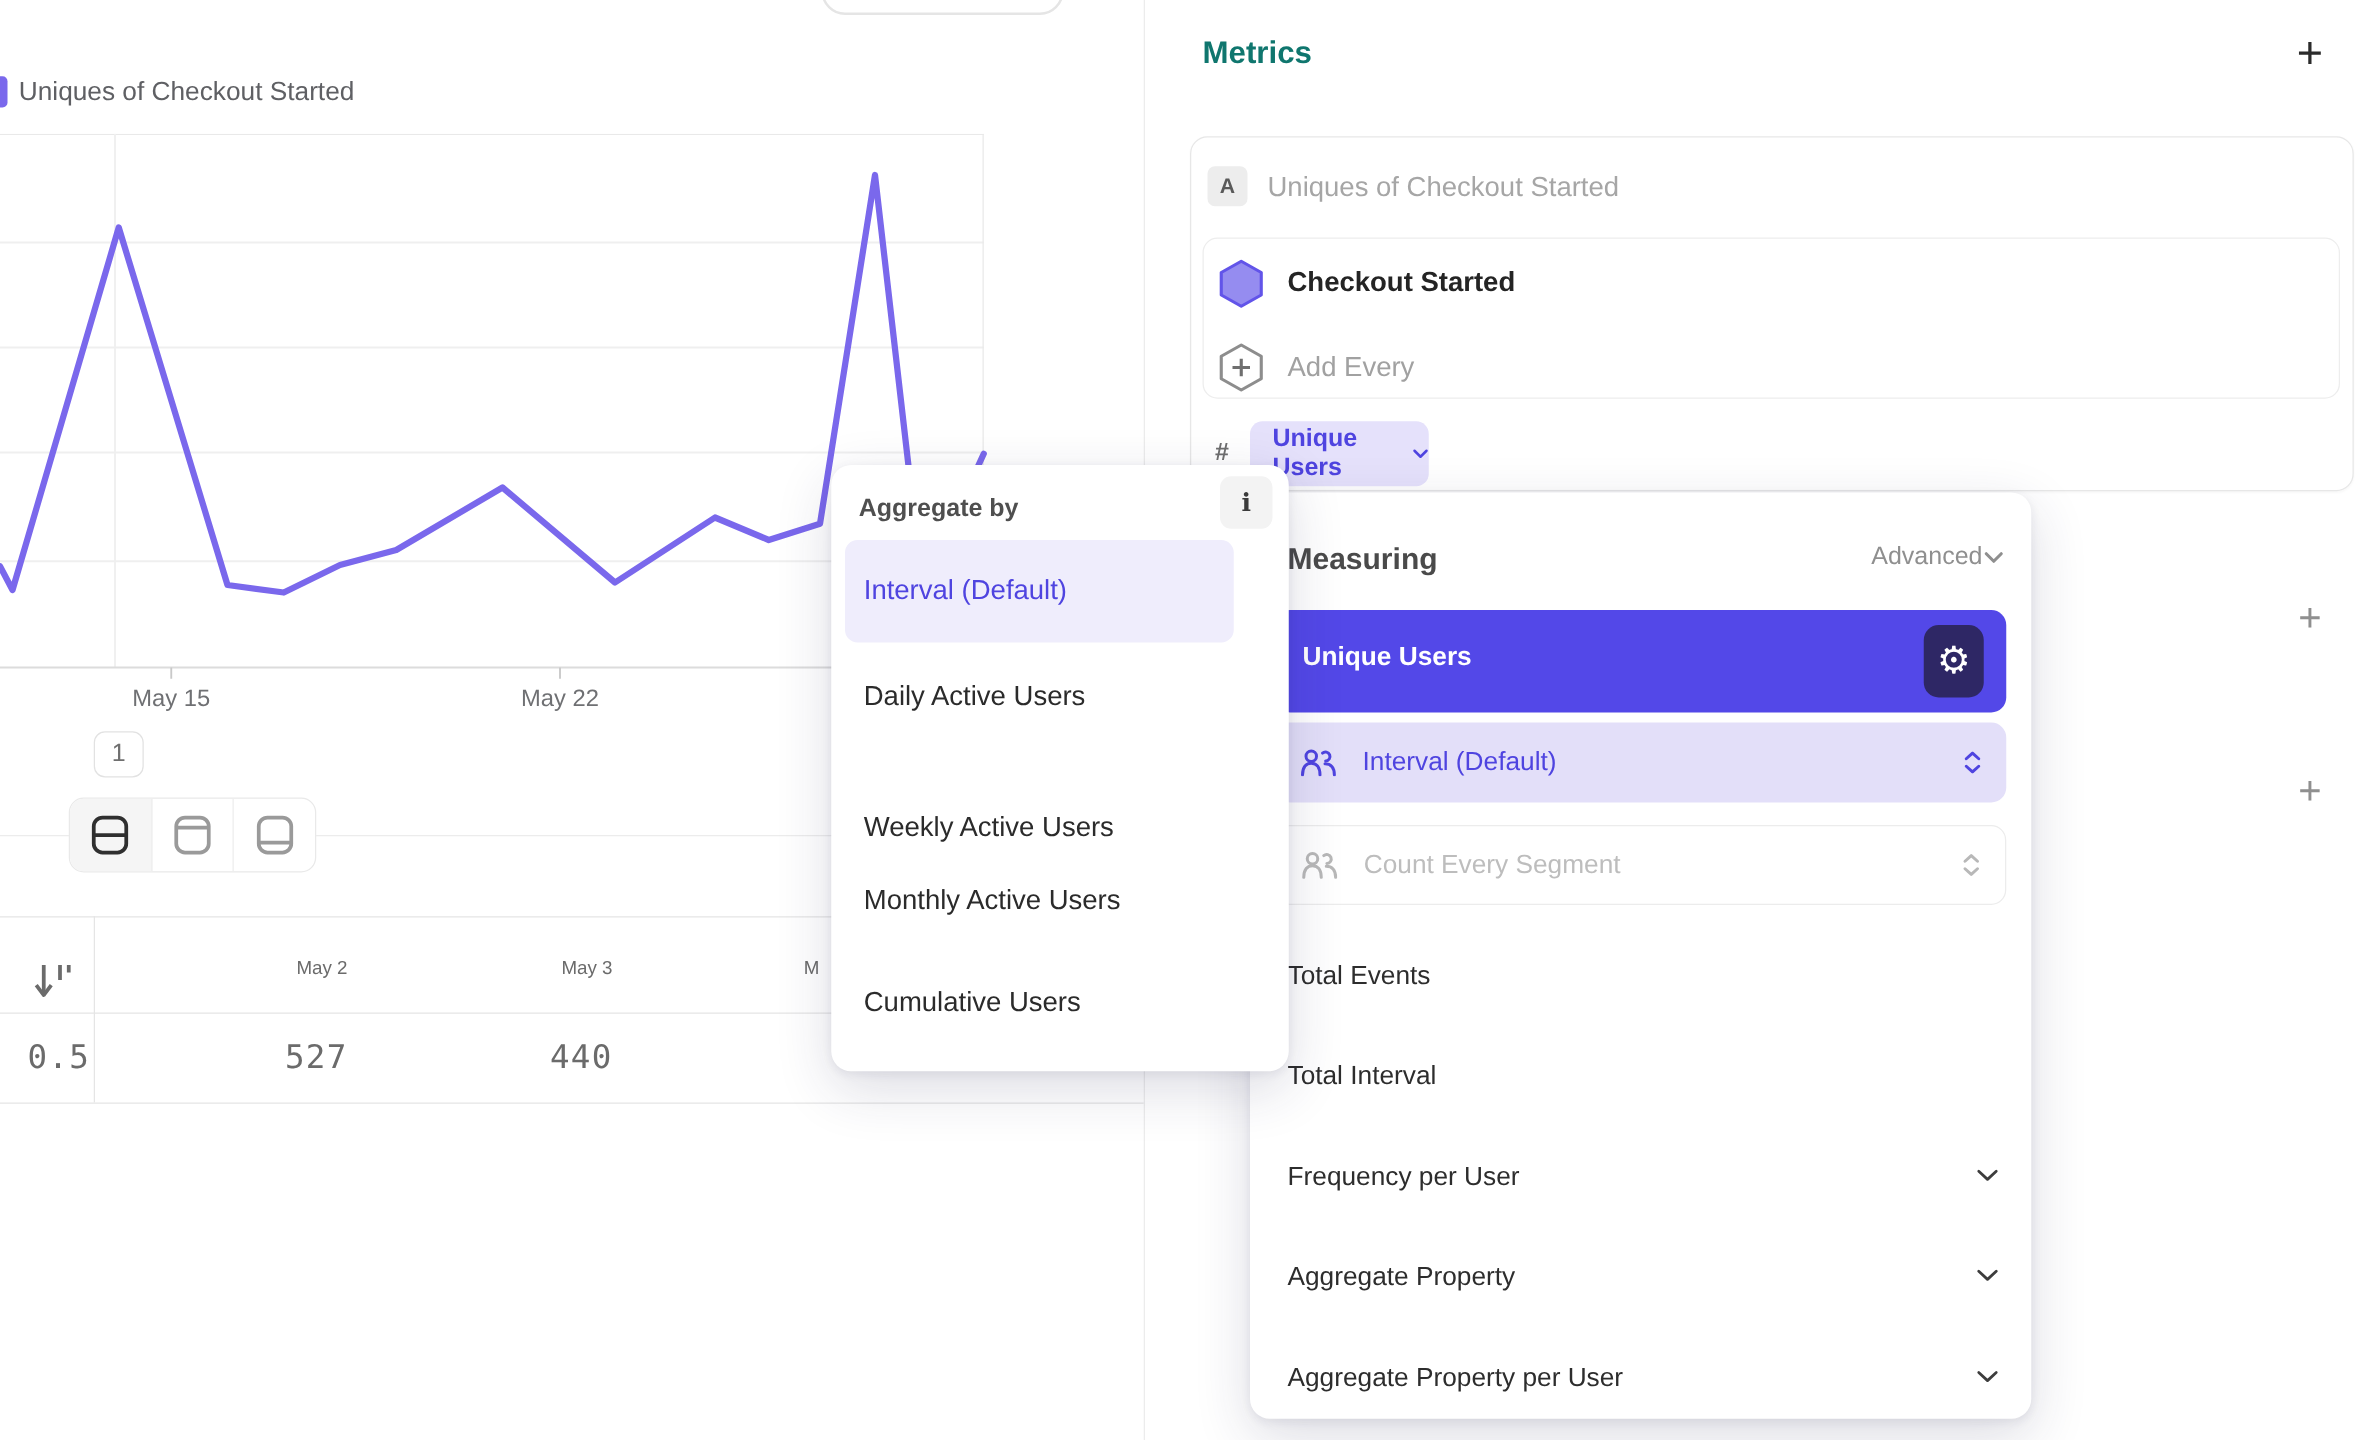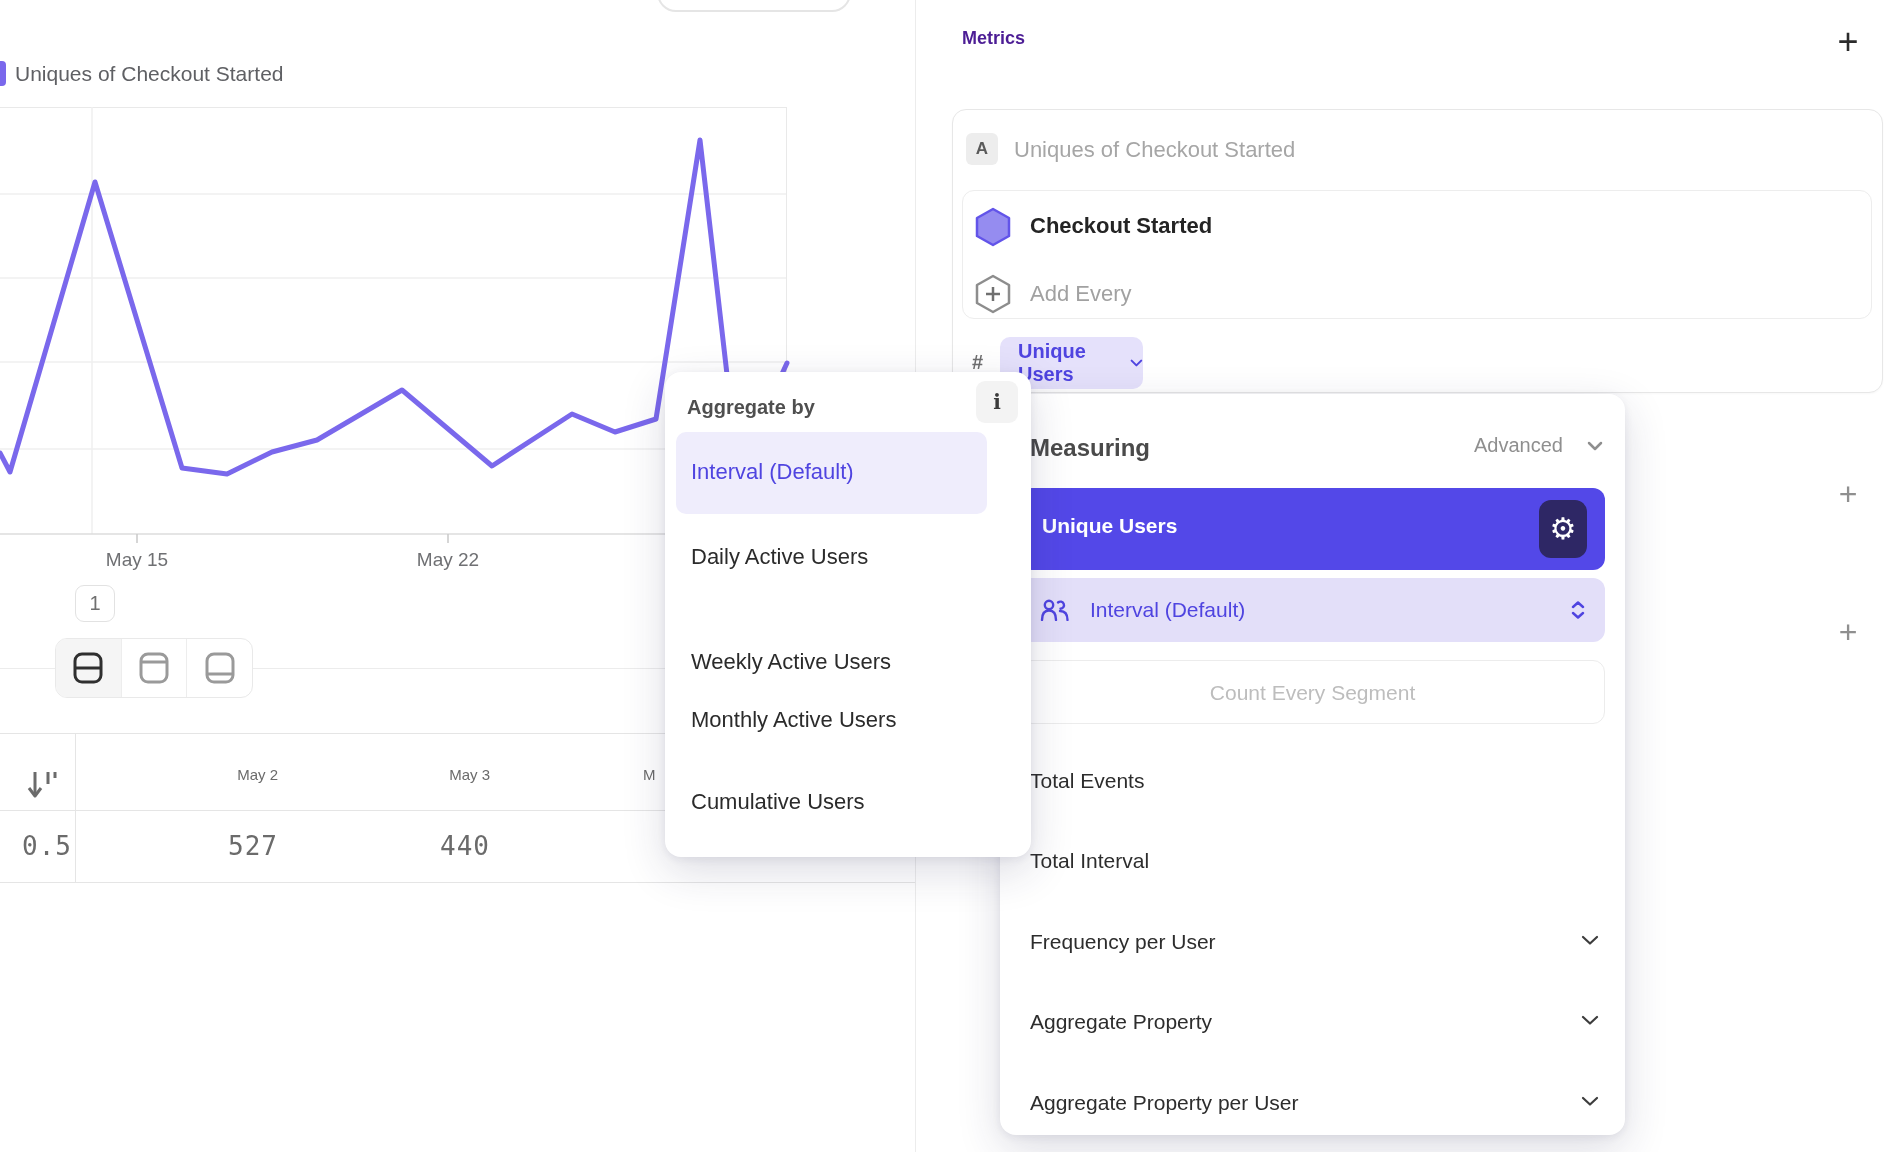--- a/index.html
+++ b/index.html
@@ -20,51 +20,51 @@
   .seg .cell:last-child{border-right:none;}
   .seg .cell.active{background:#f5f5f5;}
   
   .tline{left:0;background:#e5e5e5;height:1px;width:915px;}
   .vline-col{left:75px;top:733px;width:1px;height:149px;background:#e5e5e5;}
   .th{top:766px;font-size:15px;color:#6b6b6b;text-align:right;}
   .td{top:831px;font-size:26px;color:#6b6b6b;text-align:right;font-family:"DejaVu Sans Mono",monospace;letter-spacing:1px;}
   
   .panel-divider{left:915px;top:0;width:1px;height:1152px;background:#ececec;}
   
-  .metrics-title{left:962px;top:28px;font-size:18px;font-weight:700;color:#4c1d95;}
+  .metrics-title{left:962px;top:28px;font-size:25px;font-weight:700;color:#0f766e;}
   .plus-btn{width:40px;height:40px;display:flex;align-items:center;justify-content:center;cursor:pointer;}
   .plus-dark{left:1828px;top:22px;font-size:36px;font-weight:300;color:#2b2b2b;}
   .plus-gray{left:1828px;font-size:32px;font-weight:300;color:#8f8f8f;}
   .metric-card{left:952px;top:109px;width:931px;height:284px;background:#fff;border:1.5px solid #e7e7e7;border-radius:14px;
                box-sizing:border-box;box-shadow:0 1px 2px rgba(0,0,0,.03);}
   .a-badge{left:966px;top:133px;width:32px;height:32px;background:#ededed;border-radius:6px;display:flex;align-items:center;
            justify-content:center;font-size:17px;font-weight:700;color:#5a5a5a;}
   .series-name{left:1014px;top:137px;font-size:22px;color:#a6a6a6;line-height:25px;}
   .event-card{left:962px;top:190px;width:910px;height:129px;border:1.5px solid #ededed;border-radius:12px;box-sizing:border-box;background:#fff;}
   .event-name{left:1030px;top:213px;font-size:22px;font-weight:600;color:#242424;}
   .add-event{left:1030px;top:281px;font-size:22px;color:#a1a1a1;}
   .hash{left:972px;top:351px;font-size:20px;font-weight:600;color:#6f6f6f;}
   .chip{left:1000px;top:337px;width:143px;height:52px;background:#E5E1FB;border-radius:10px;display:flex;align-items:center;
         padding-left:18px;box-sizing:border-box;gap:9px;cursor:pointer;}
   .chip span{font-size:20px;font-weight:600;color:#4F44E0;}
   
   .popup{background:#fff;border-radius:16px;box-shadow:0 14px 44px rgba(40,40,80,.16),0 2px 8px rgba(40,40,80,.08);}
   
   .measuring{left:1000px;top:394px;width:625px;height:741px;}
   .meas-title{left:30px;top:40px;font-size:24px;font-weight:600;color:#4a4a4a;position:absolute;}
-  .advanced{position:absolute;right:22px;top:40px;display:flex;align-items:center;gap:24px;font-size:20px;color:#8f8f8f;cursor:pointer;}
+  .advanced{position:absolute;right:22px;top:40px;display:flex;align-items:center;gap:1px;font-size:20px;color:#8f8f8f;cursor:pointer;}
   .sel-btn{position:absolute;left:20px;top:94px;width:585px;height:82px;background:#5348E8;border-radius:12px;cursor:pointer;}
   .sel-btn .lbl{position:absolute;left:22px;top:26px;font-size:21px;font-weight:600;color:#fff;}
   .gear-chip{position:absolute;right:18px;top:12px;width:48px;height:58px;background:#2E2765;border-radius:12px;
              display:flex;align-items:center;justify-content:center;cursor:pointer;}
   .gear-glyph{font-family:"DejaVu Sans",sans-serif;font-size:30px;color:#fff;line-height:1;}
   .meas-row{position:absolute;left:20px;width:585px;height:64px;border-radius:12px;display:flex;align-items:center;
             padding:0 20px;box-sizing:border-box;gap:20px;cursor:pointer;}
   .row-interval{top:184px;background:#E3DFF9;color:#4F44E0;}
-  .row-count{top:266px;background:#fff;border:1.5px solid #ececec;color:#bdbdbd;flex-direction:column;}
+  .row-count{top:266px;background:#fff;border:1.5px solid #ececec;color:#bdbdbd;}
   .meas-row .lbl{font-size:21px;font-weight:500;flex:1;}
   .meas-item{position:absolute;left:30px;height:30px;font-size:21px;font-weight:500;color:#2d2d2d;display:flex;align-items:center;cursor:pointer;}
   .meas-chev{position:absolute;right:26px;cursor:pointer;}
   
   .aggregate{left:665px;top:372px;width:366px;height:485px;}
   .agg-title{position:absolute;left:22px;top:24px;font-size:20px;font-weight:600;color:#4f4f4f;}
   .info-btn{position:absolute;right:13px;top:9px;width:42px;height:42px;background:#f3f3f3;border-radius:9px;
             display:flex;align-items:center;justify-content:center;cursor:pointer;
             font-family:"DejaVu Serif",serif;font-weight:700;font-size:20px;color:#3b3b3b;}
   .agg-sel{position:absolute;left:11px;top:60px;width:311px;height:82px;background:#EFEDFC;border-radius:10px;cursor:pointer;}

